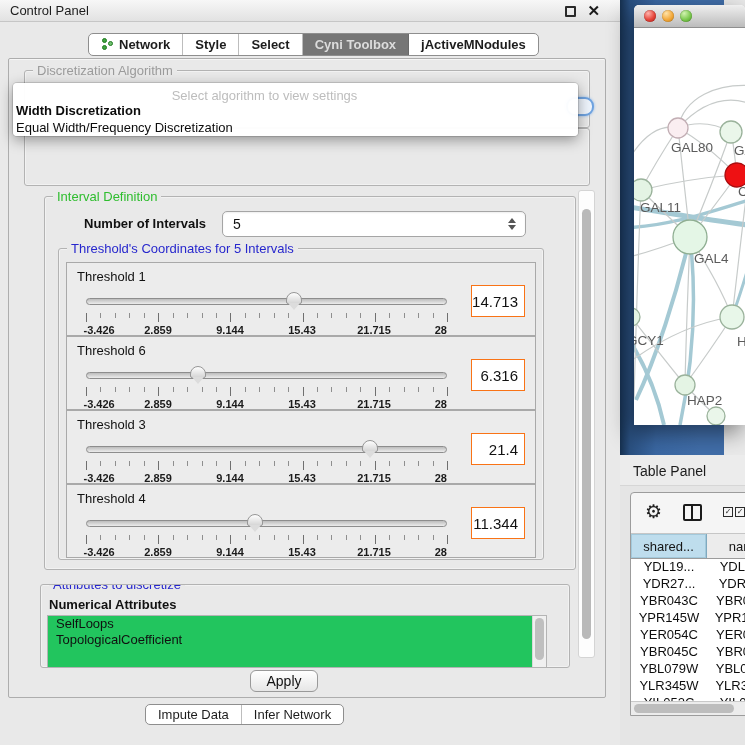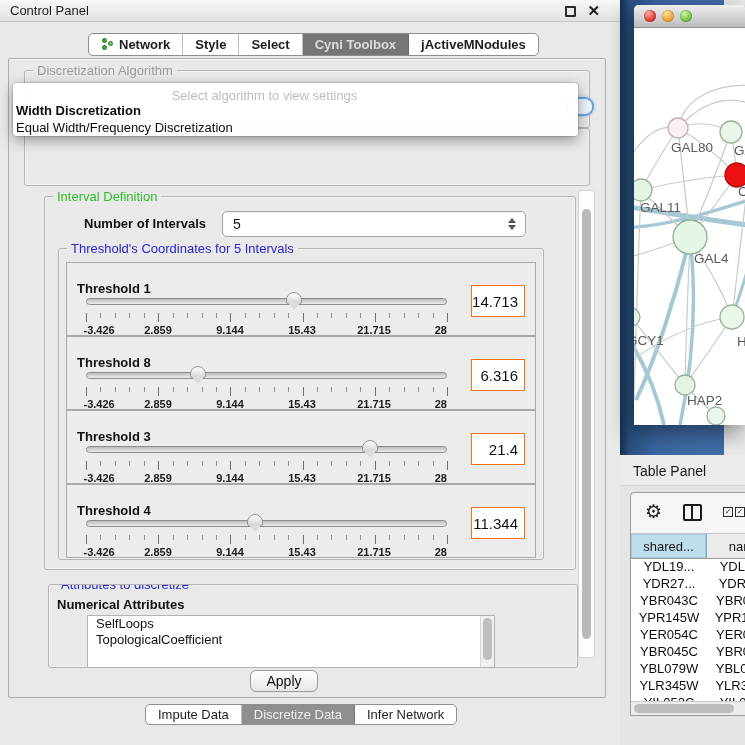--- a/index.html
+++ b/index.html
@@ -55,45 +55,45 @@
   .vscroll { position: absolute; left: 578px; top: 190px; width: 17px; height: 468px;
     background: #fdfdfd; border: 1px solid #d4d4d4; border-radius: 3px; }
   .vscroll .sb-thumb { position: absolute; left: 3px; top: 18px; width: 9px; height: 430px; background: #b9b9b9; border-radius: 5px; }
 
   .interval-group { left: 44px; top: 196px; width: 532px; height: 374px; }
   .num-label { position: absolute; left: 84px; top: 216px; font-size: 13px; font-weight: bold; color: #111; }
   .thresh-group { left: 58px; top: 248px; width: 486px; height: 312px; }
 
   .thresh-box { position: absolute; left: 66px; width: 470px; height: 74px;
     background: #ececec; border: 1px solid #a9a9a9; }
-  .t-label { position: absolute; left: 10px; top: 6px; font-size: 13px; font-weight: bold; color: #111; margin-top: 12px; }
+  .t-label { position: absolute; left: 10px; top: 6px; font-size: 13px; font-weight: normal; color: #111; }
   .slider { position: absolute; left: 19px; top: 28px; width: 361px; height: 44px; }
   .track { position: absolute; left: 0; top: 7px; width: 361px; height: 7px;
     background: linear-gradient(#bcbcbc, #ececec); border: 1px solid #8d8d8d; border-radius: 4px; }
   .thumb { position: absolute; top: 1px; width: 16px; height: 12px;
     background: linear-gradient(#fefefe, #d6d6d6); border: 1px solid #979797; border-radius: 8px 8px 2px 2px; }
   .thumb::after { content: ""; position: absolute; top: 10px; left: 1px;
     border-left: 6px solid transparent; border-right: 6px solid transparent; border-top: 7px solid #dcdcdc; }
   .ticks { position: absolute; left: 0; top: 22px; width: 362px; height: 9px; }
   .ticks::before { content: ""; position: absolute; left: 0; top: 0; width: 362px; height: 5px;
     background: repeating-linear-gradient(90deg, #8e8e8e 0 1px, transparent 1px 14.44px); }
   .ticks::after { content: ""; position: absolute; left: 0; top: 0; width: 362px; height: 9px;
     background: repeating-linear-gradient(90deg, #6f6f6f 0 1px, transparent 1px 72.2px); }
   .tick-labels { position: absolute; left: 0; top: 33px; width: 361px; height: 12px; }
   .tick-labels span { position: absolute; font-size: 11px; font-weight: bold; color: #1b1b1b; transform: translateX(-50%); white-space: nowrap; }
   .tick-labels span:first-child { transform: translateX(-8%); }
   .tick-labels span:last-child { transform: translateX(-92%); }
   .t-value { position: absolute; right: 10px; top: 22px; width: 54px; height: 32px;
     border: 1px solid #f97316; background: #fff; font-size: 15px; text-align: right; padding-right: 6px;
     font-family: "Liberation Sans", sans-serif; color: #111; }
 
-  .attr-group { left: 40px; top: 584px; width: 530px; height: 84px; overflow: hidden; margin-left: 8px; }
+  .attr-group { left: 40px; top: 584px; width: 530px; height: 84px; overflow: hidden; }
   .attr-heading { position: absolute; left: 8px; top: 12px; font-size: 13px; font-weight: bold; color: #111; }
-  .listbox { position: absolute; left: 38px; top: 30px; width: 408px; height: 70px;
-    background: #ffffff; border: 1px solid #b4b4b4; overflow: hidden; }
+  .listbox { position: absolute; left: 6px; top: 30px; width: 500px; height: 70px;
+    background: #22c55e; border: 1px solid #b4b4b4; overflow: hidden; }
   .listbox ul { list-style: none; }
   .listbox li { font-size: 13px; line-height: 16px; padding-left: 8px; color: #101010; }
   .list-scroll { position: absolute; right: 0; top: 0; width: 14px; height: 100%; background: #f0f0f0; border-left: 1px solid #d8d8d8; }
   .list-scroll .sb-thumb { position: absolute; left: 2px; top: 2px; width: 9px; height: 42px; background: #bfbfbf; border-radius: 5px; }
 
   .apply-btn { position: absolute; left: 250px; top: 670px; width: 68px; height: 22px;
     background: linear-gradient(#ffffff, #e6e6e6); border: 1px solid #999; border-radius: 6px;
     font-size: 14px; color: #111; text-align: center; line-height: 20px; }
 
   .bottom-tabs { position: absolute; left: 145px; top: 704px; height: 21px; display: flex;
@@ -219,21 +219,20 @@
         <div class="list-scroll">
           <div class="sb-thumb"></div>
         </div>
       </div>
     </div>
 
     <div class="apply-btn">Apply</div>
 
     <div class="bottom-tabs" id="bottomTabs">
         <div class="bottom-tab">Impute Data</div>
-        <div class="bottom-tab selected">Discretize Data</div>
         <div class="bottom-tab">Infer Network</div>
       </div>
 
     <div class="dropdown-popup">
       <div class="ghost-text">Select algorithm to view settings</div>
       <div id="ddItems">
           <div class="dd-item bold" style="top: 20px;">Width Discretization</div>
           <div class="dd-item" style="top: 37px;">Equal Width/Frequency Discretization</div>
         </div>
     </div>
@@ -248,21 +247,21 @@
             <span style="left: 72px;">2.859</span>
             <span style="left: 144px;">9.144</span>
             <span style="left: 216px;">15.43</span>
             <span style="left: 288px;">21.715</span>
             <span style="left: 360px;">28</span>
           </div>
         </div>
         <input class="t-value" type="text" value="14.713" style="">
       </div>
       <div class="thresh-box" style="top: 336px;">
-        <div class="t-label">Threshold 8</div>
+        <div class="t-label">Threshold 6</div>
         <div class="slider">
           <div class="track"></div>
           <div class="thumb" style="left: 103.599px;"></div>
           <div class="ticks"></div>
           <div class="tick-labels">
             <span style="left: 0px;">-3.426</span>
             <span style="left: 72px;">2.859</span>
             <span style="left: 144px;">9.144</span>
             <span style="left: 216px;">15.43</span>
             <span style="left: 288px;">21.715</span>

